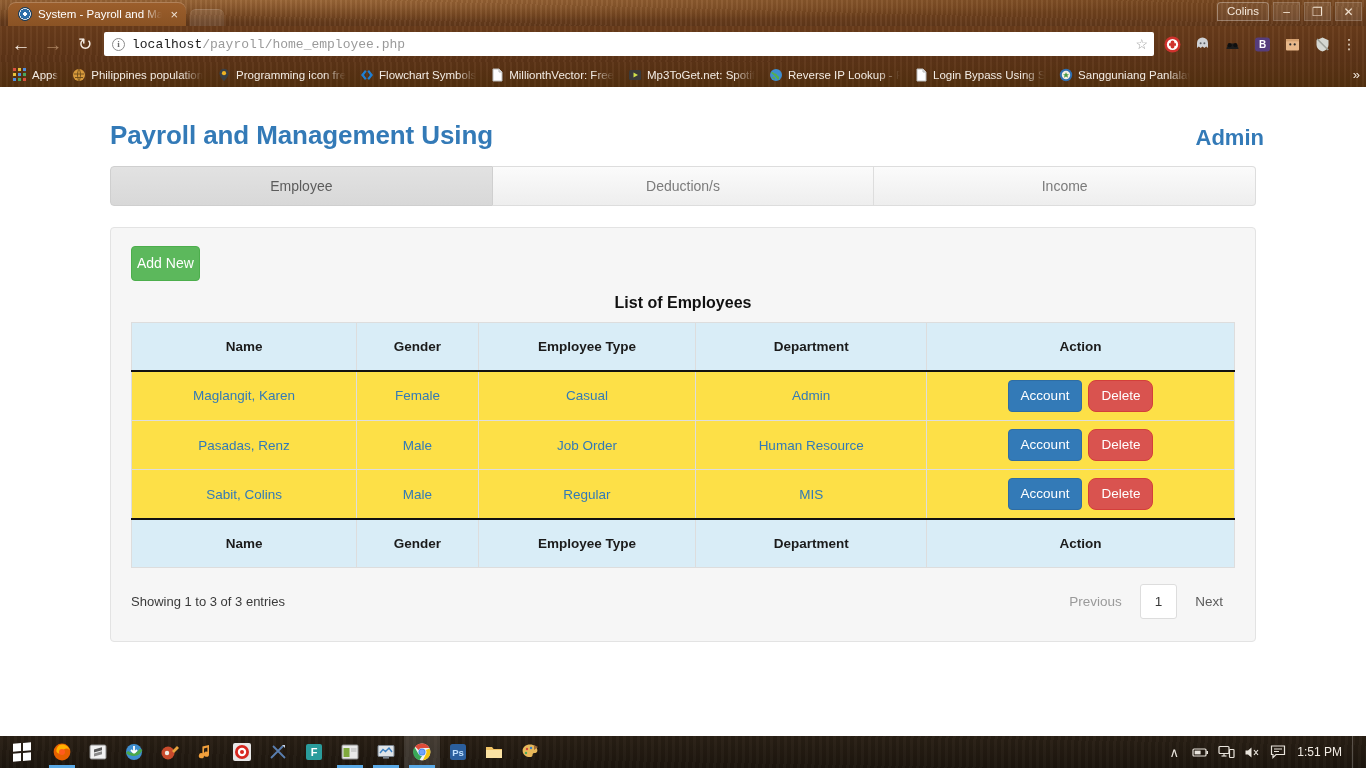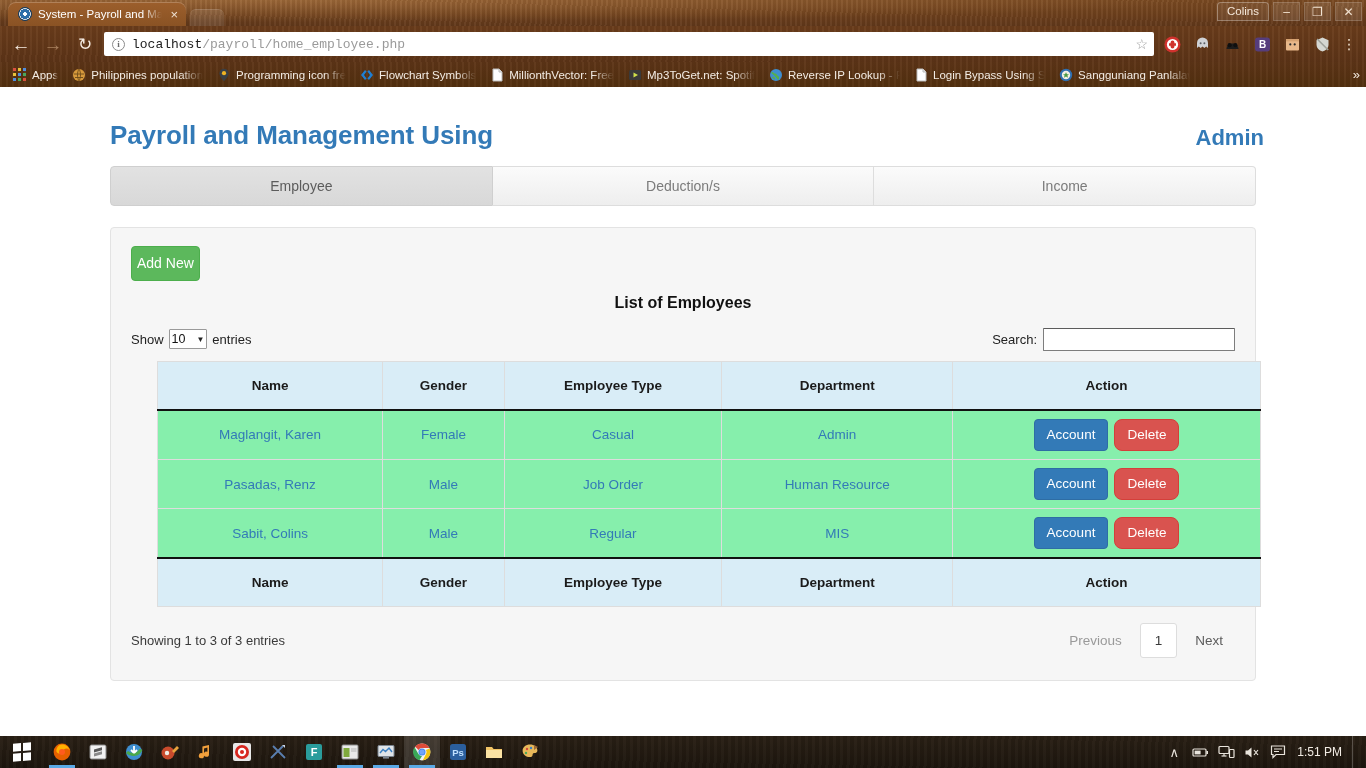--- a/index.html
+++ b/index.html
@@ -169,21 +169,21 @@
     display: inline-flex; align-items: center; gap: 11px;
   }
   .dt-select .caret { font-size: 8px; color: #222; }
   .dt-filter { font-size: 13px; color: #222; display: flex; align-items: center; gap: 6px; }
   .dt-filter input {
     width: 192px; height: 23px; border: 1px solid #7d7d7d; border-top-color:#5c5c5c;
     background: #fff; font-size: 13px; padding: 0 4px; border-radius: 1px;
     font-family: "Liberation Sans", sans-serif;
   }
 
-  table.dt { width: 100%; border-collapse: collapse; margin-top: 10px; background: #86efac; margin-left: 26px; }
+  table.dt { width: 100%; border-collapse: collapse; margin-top: 10px; background: #fde047; }
   table.dt th, table.dt td {
     border: 1px solid #dddddd; text-align: center; font-size: 13.5px;
   }
   table.dt thead th {
     background: #d9edf7; color: #1b1b1b; font-weight: bold;
     padding: 16px 8px; border-bottom: 2px solid #111;
   }
   table.dt tfoot th {
     background: #d9edf7; color: #1b1b1b; font-weight: bold;
     padding: 16px 8px; border-top: 2px solid #111;
@@ -405,35 +405,20 @@
         <div class="navtab">Deduction/s</div>
         <div class="navtab">Income</div>
       </div>
 
       <div class="panel">
 
         <button class="btn-add">Add New</button>
 
         <div class="list-title">List of Employees</div>
 
-        <div class="table-controls">
-          <div class="dt-length">
-            <span>Show</span>
-            <span class="dt-select">
-              <span>10</span>
-              <span class="caret">▼</span>
-            </span>
-            <span>entries</span>
-          </div>
-
-          <div class="dt-filter">
-            <span>Search:</span>
-            <input type="text" value="" style="">
-          </div>
-        </div>
 
         <table class="dt">
           <thead>
             <tr>
               <th>Name</th>
               <th>Gender</th>
               <th>Employee Type</th>
               <th>Department</th>
               <th>Action</th>
             </tr>

